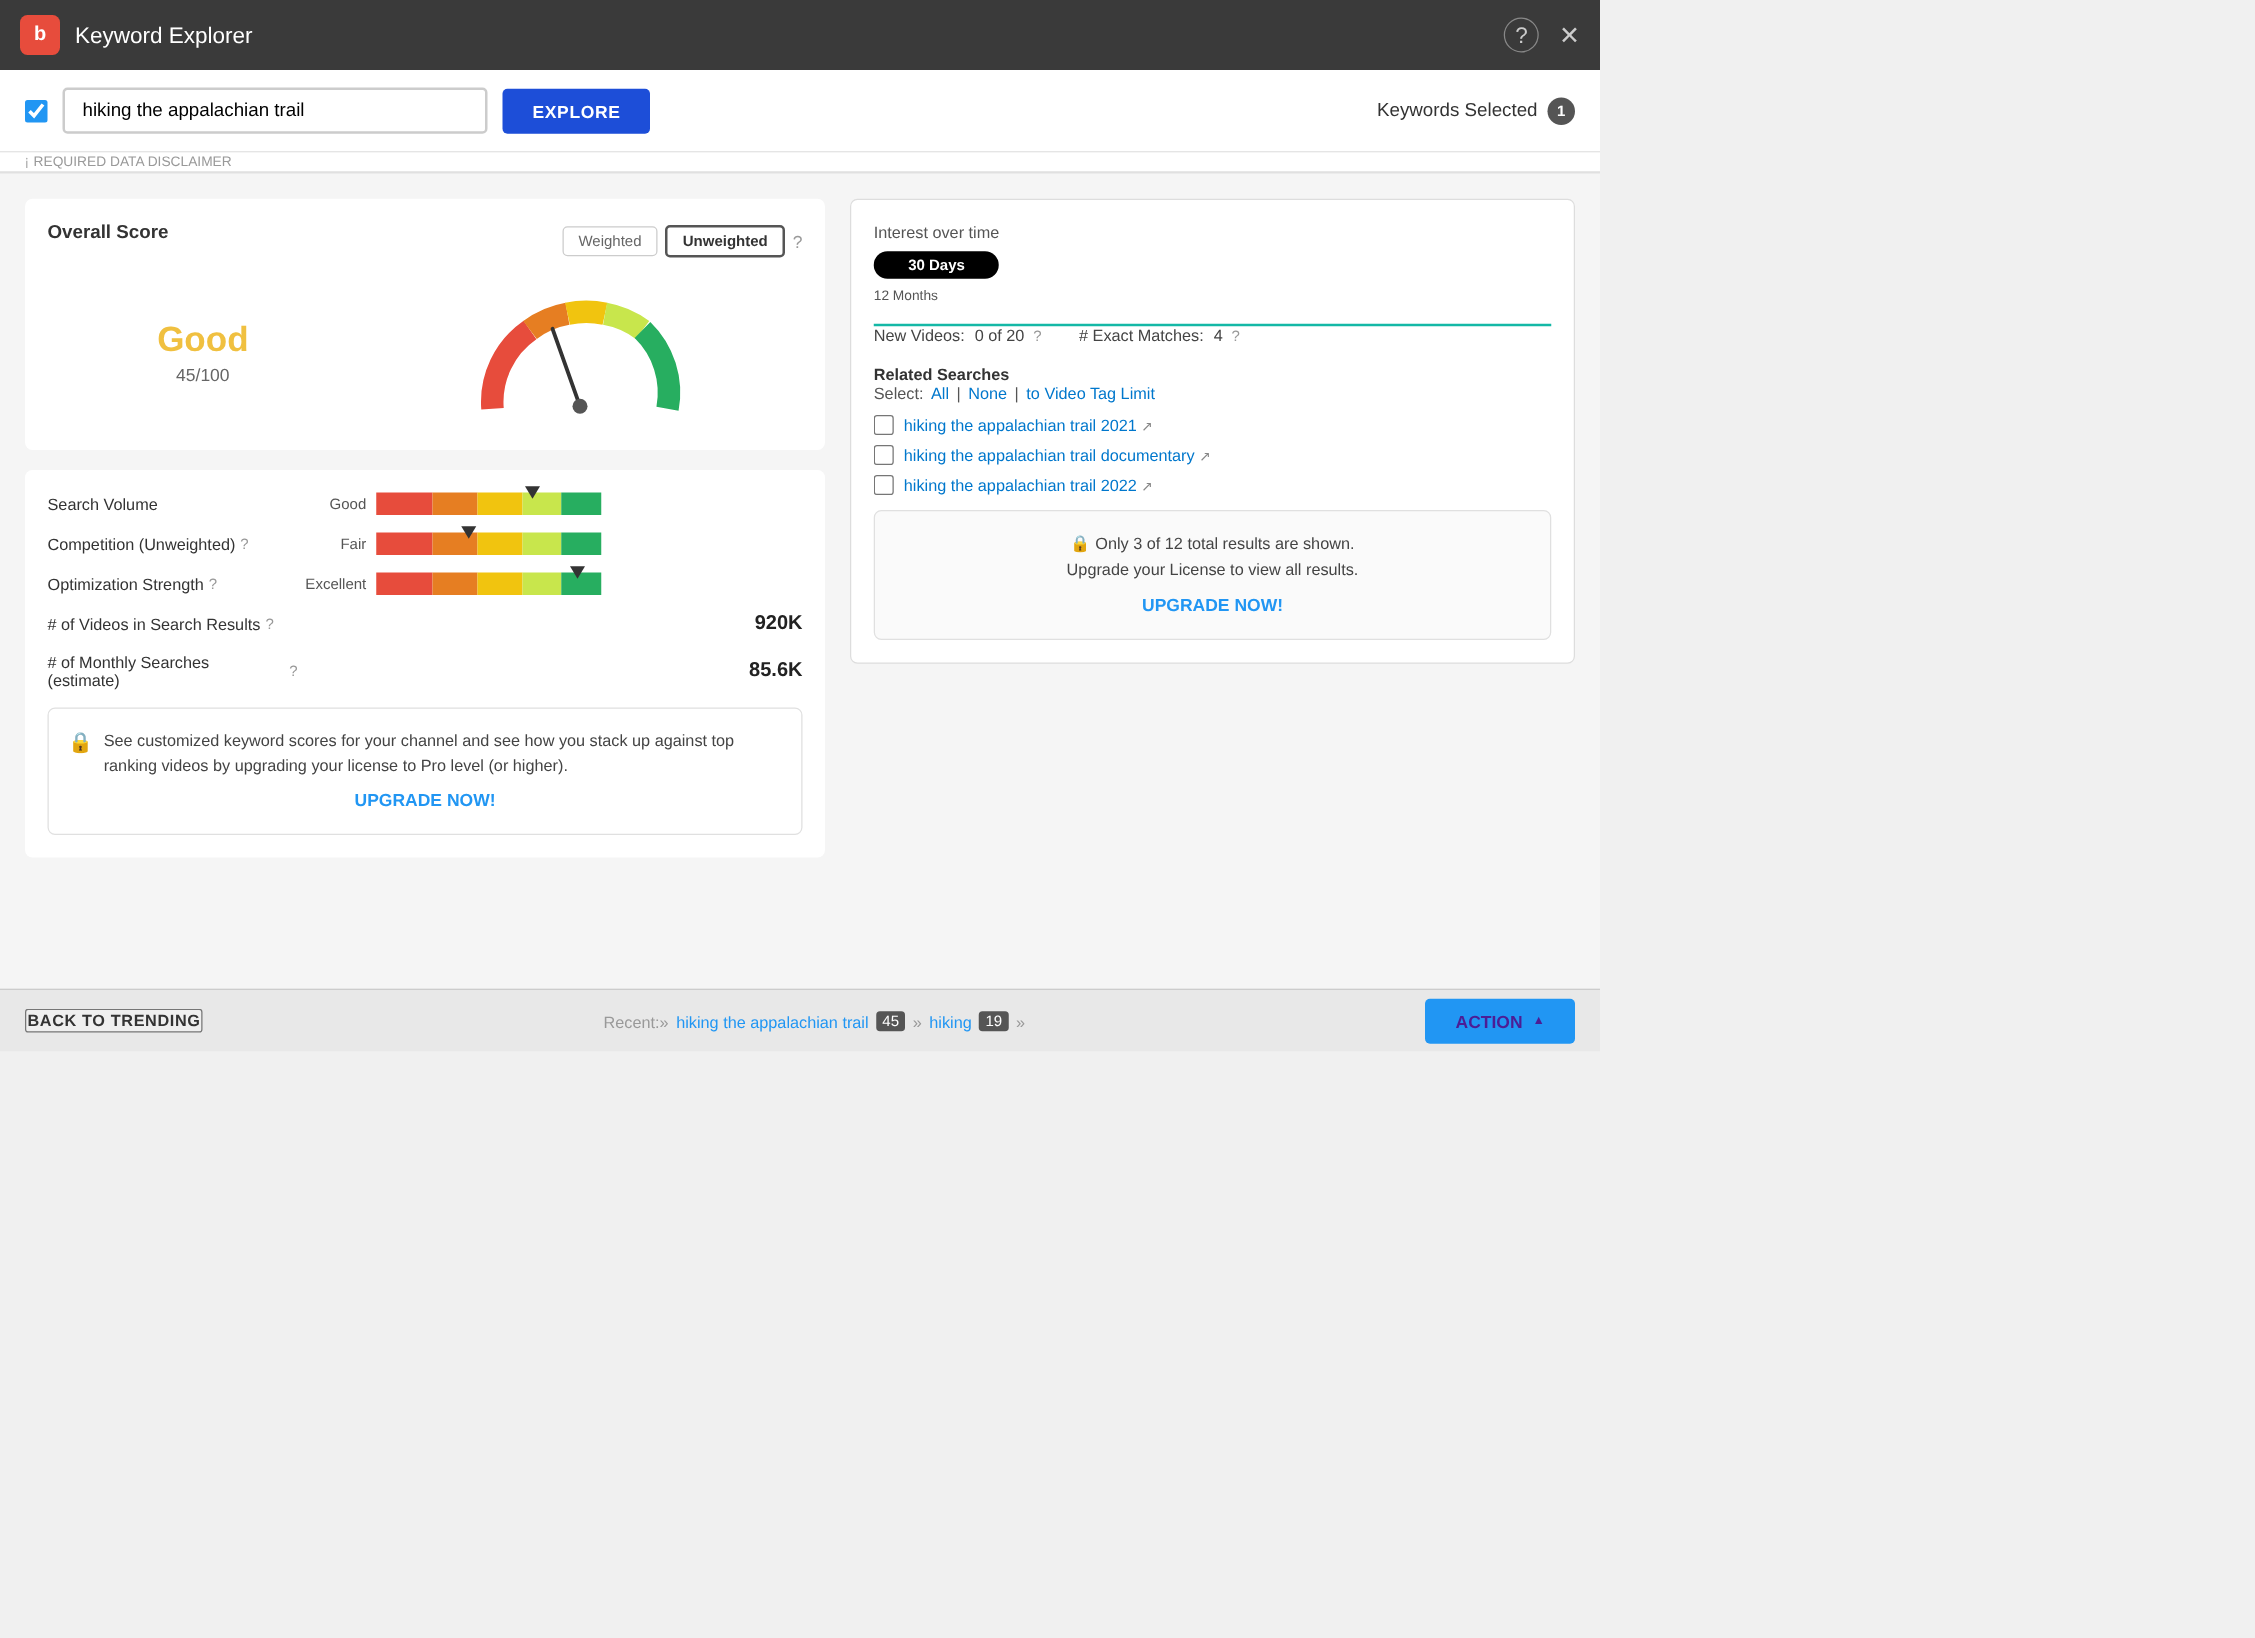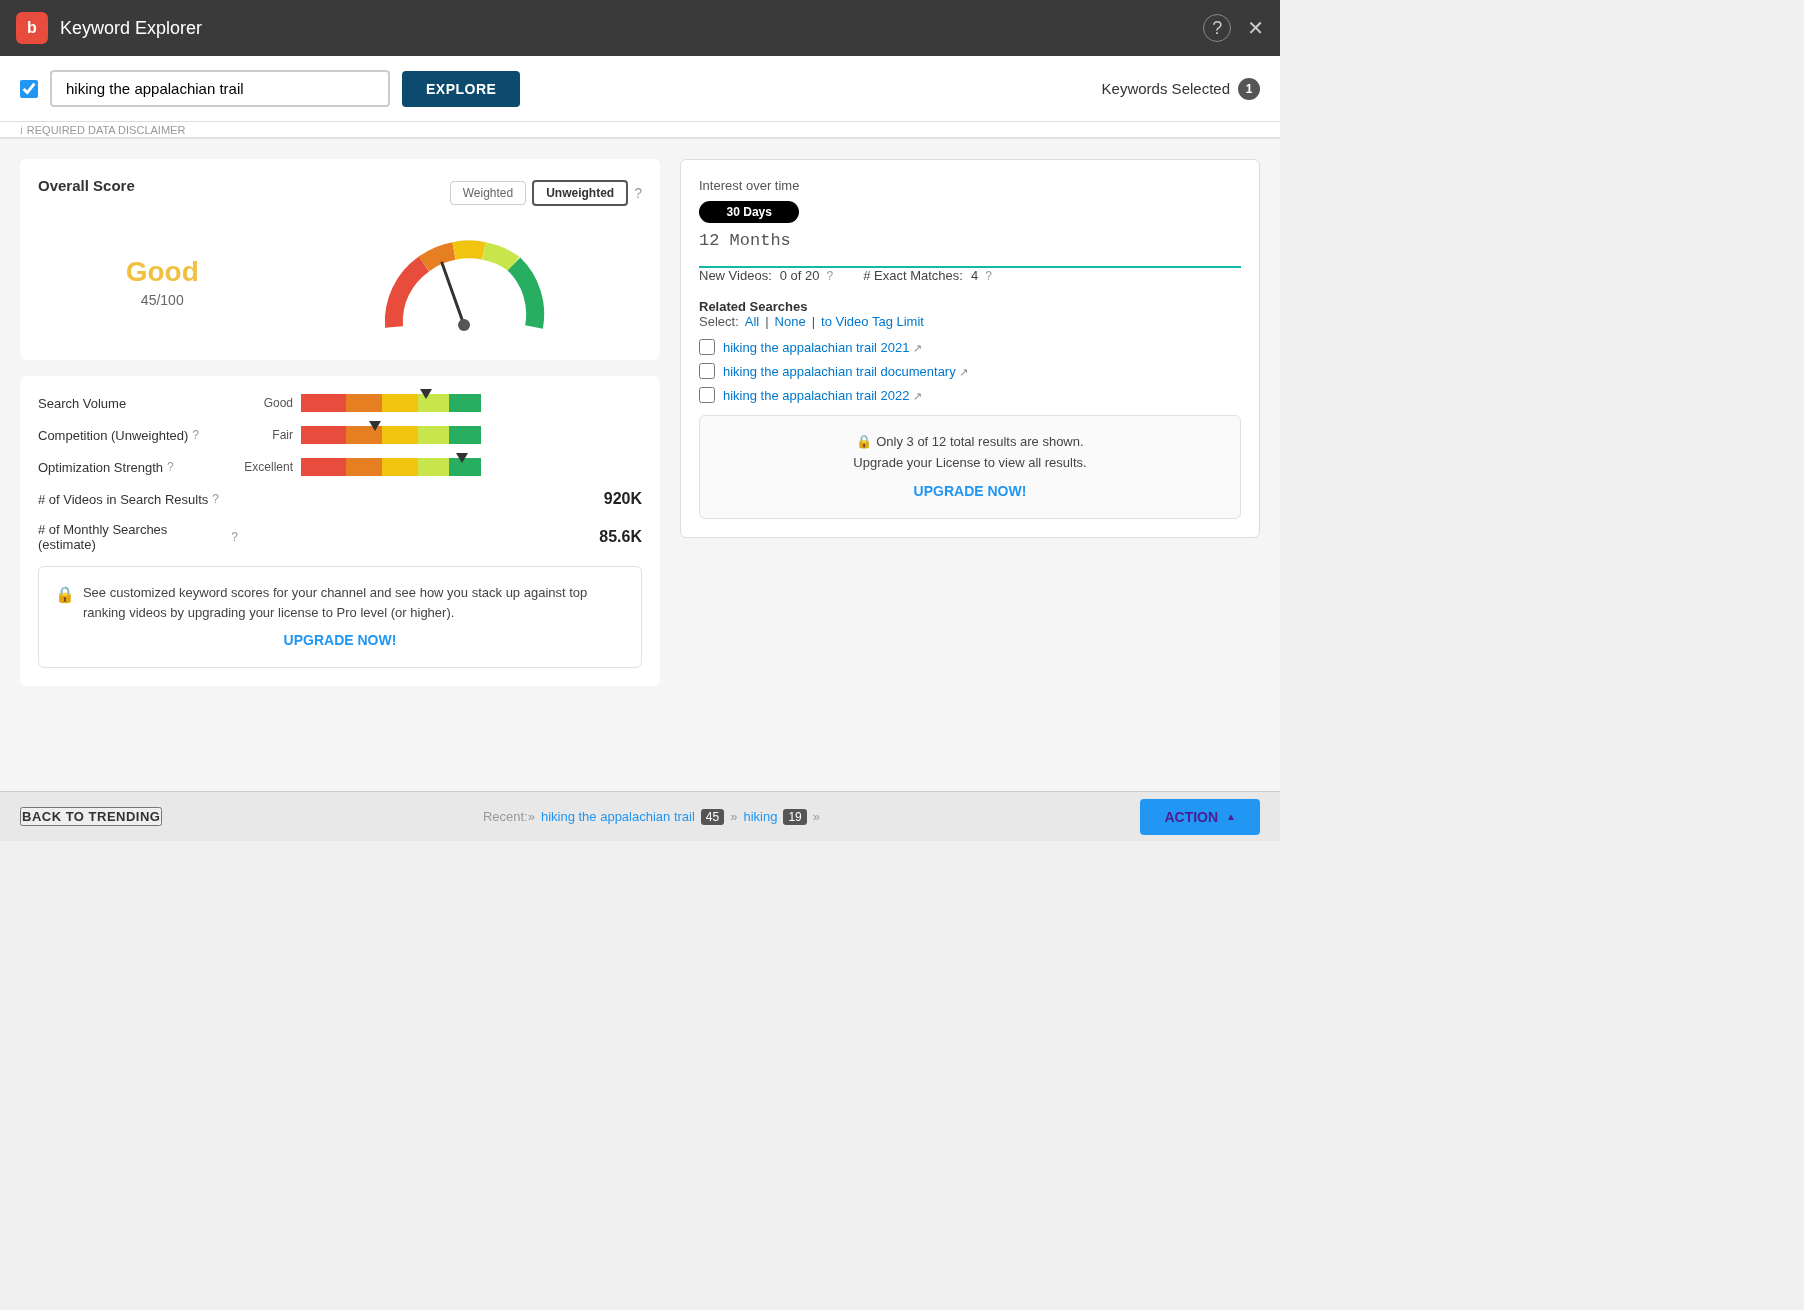--- a/index.html
+++ b/index.html
@@ -12,21 +12,21 @@
     .title-bar-title { font-size: 18px; font-weight: 500; color: white; }
     .title-bar-right { display: flex; align-items: center; gap: 16px; }
     .title-btn { color: #ccc; cursor: pointer; font-size: 18px; background: none; border: 1px solid #888; border-radius: 50%; width: 28px; height: 28px; display: flex; align-items: center; justify-content: center; }
     .close-btn { color: #ccc; cursor: pointer; font-size: 20px; background: none; border: none; }
 
     
     .search-bar { background: white; padding: 14px 20px; display: flex; align-items: center; justify-content: space-between; border-bottom: 1px solid #ddd; }
     .search-left { display: flex; align-items: center; gap: 12px; }
     .checkbox-search { width: 18px; height: 18px; accent-color: #2196F3; cursor: pointer; }
     .search-input { border: 2px solid #ccc; border-radius: 4px; padding: 8px 14px; font-size: 15px; width: 340px; outline: none; }
-    .explore-btn { background: #0c4a6e; color: white; border: none; padding: 10px 24px; border-radius: 4px; font-size: 14px; font-weight: bold; cursor: pointer; letter-spacing: 0.5px; }
+    .explore-btn { background: #1d4ed8; color: white; border: none; padding: 10px 24px; border-radius: 4px; font-size: 14px; font-weight: bold; cursor: pointer; letter-spacing: 0.5px; }
     .keywords-selected { display: flex; align-items: center; gap: 8px; font-size: 15px; color: #333; }
     .badge { background: #555; color: white; border-radius: 50%; width: 22px; height: 22px; display: flex; align-items: center; justify-content: center; font-size: 12px; font-weight: bold; }
 
     
     .tabs-bar { background: white; padding: 0 20px; display: flex; align-items: center; justify-content: space-between; border-bottom: 2px solid #e0e0e0; }
     .tabs { display: flex; gap: 0; }
     .tab { padding: 12px 18px; cursor: pointer; font-size: 14px; color: #888; border-bottom: 3px solid transparent; margin-bottom: -2px; }
     .tab.active { color: #2196F3; border-bottom: 3px solid #2196F3; font-weight: 600; }
     .disclaimer { font-size: 11px; color: #999; display: flex; align-items: center; gap: 4px; }
 
@@ -71,40 +71,40 @@
     .right-tabs { display: flex; gap: 20px; margin-bottom: 16px; border-bottom: 1px solid #e0e0e0; padding-bottom: 0; }
     .right-tab { font-size: 13px; color: #333; cursor: pointer; padding-bottom: 8px; border-bottom: 2px solid transparent; }
     .right-tab.active { font-weight: bold; border-bottom: 2px solid #333; }
     .right-tab.link-style { color: #0077cc; text-decoration: underline; }
 
     
     .chart-section { display: flex; gap: 16px; margin-bottom: 16px; }
     .chart-labels { display: flex; flex-direction: column; gap: 8px; }
     .interest-label { font-size: 13px; color: #555; font-weight: 500; }
     .period-btn { background: #000000; color: white; border: none; border-radius: 12px; padding: 4px 12px; font-size: 12px; cursor: pointer; font-weight: 600; }
-    .period-link { color: #555; font-size: 17px; cursor: pointer; font-family: Liberation Mono, monospace; }
+    .period-link { color: #555; font-size: 11px; cursor: pointer; }
     .chart-area { flex: 1; height: 110px; }
 
     
     .stats-row { display: flex; gap: 30px; margin-bottom: 16px; font-size: 13px; color: #444; border-top: 2px solid #14b8a6; padding-top: 0; }
     .stat-item { display: flex; align-items: center; gap: 4px; }
     .select-row { display: flex; align-items: center; gap: 6px; margin-bottom: 10px; font-size: 13px; color: #555; }
     .select-link { color: #0077cc; cursor: pointer; text-decoration: none; }
     .search-item { display: flex; align-items: center; gap: 8px; margin-bottom: 8px; }
     .search-item input[type=checkbox] { width: 16px; height: 16px; accent-color: #2196F3; cursor: pointer; }
     .search-item-link { color: #0077cc; font-size: 13px; cursor: pointer; }
 
     
     .lock-box { background: #fafafa; border: 1px solid #e0e0e0; border-radius: 6px; padding: 16px; margin-top: 12px; text-align: center; font-size: 13px; color: #444; line-height: 1.6; }
     .lock-upgrade-link { color: #2196F3; font-weight: bold; text-decoration: none; font-size: 14px; cursor: pointer; display: block; margin-top: 6px; }
 
     
     .bottom-bar { background: #e8e8e8; height: 50px; display: flex; align-items: center; justify-content: space-between; padding: 0 20px; border-top: 1px solid #ccc; }
     .back-btn { font-size: 13px; font-weight: 700; color: #333; cursor: pointer; letter-spacing: 0.5px; text-transform: uppercase; }
-    .recent-nav { display: flex; align-items: center; gap: 6px; font-size: 13px; color: #999; }
+    .recent-nav { display: flex; align-items: flex-end; gap: 6px; font-size: 13px; color: #999; }
     .recent-link { color: #2196F3; cursor: pointer; }
     .recent-badge { background: #555; color: white; border-radius: 3px; padding: 1px 5px; font-size: 12px; }
     .chevron { color: #999; }
     .action-btn { background: #2196F3; color: #4c1d95; border: none; padding: 10px 24px; border-radius: 4px; font-size: 14px; font-weight: bold; cursor: pointer; display: flex; align-items: center; gap: 8px; }
     .action-arrow { font-size: 10px; }
 
     .clearfix::after { content: ''; display: table; clear: both; }
   </style>
 </head>
 <body>

